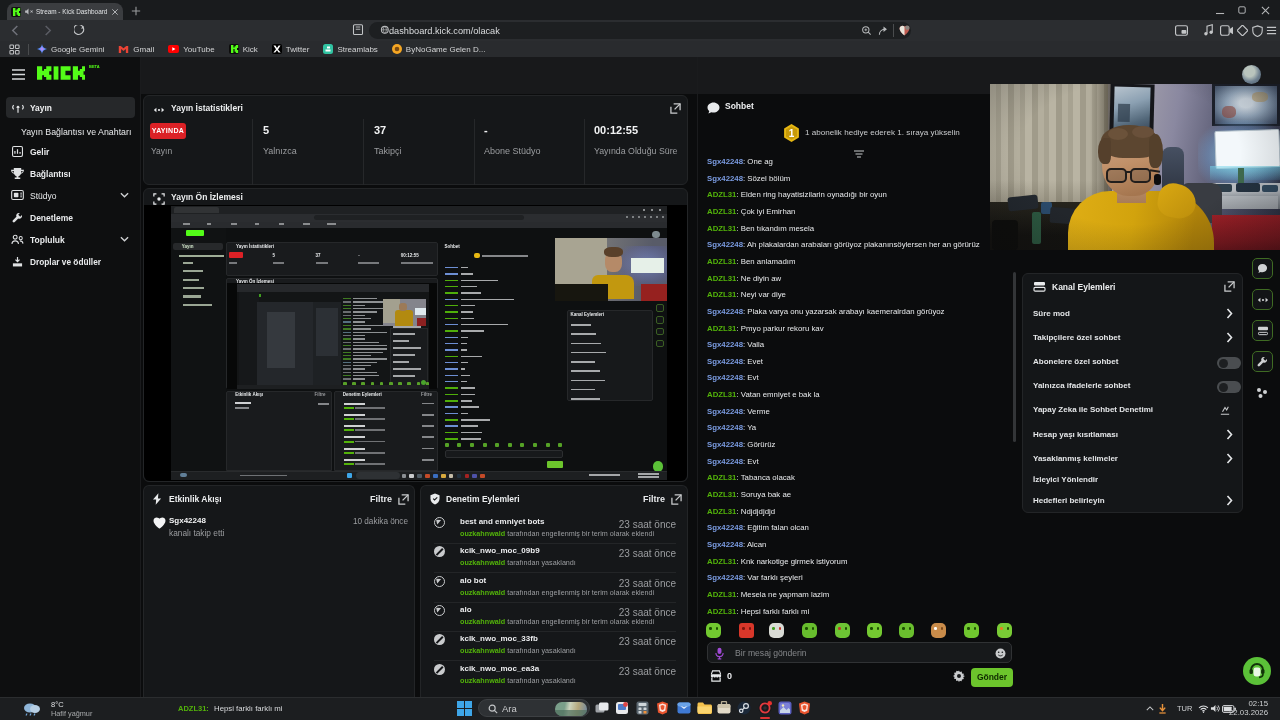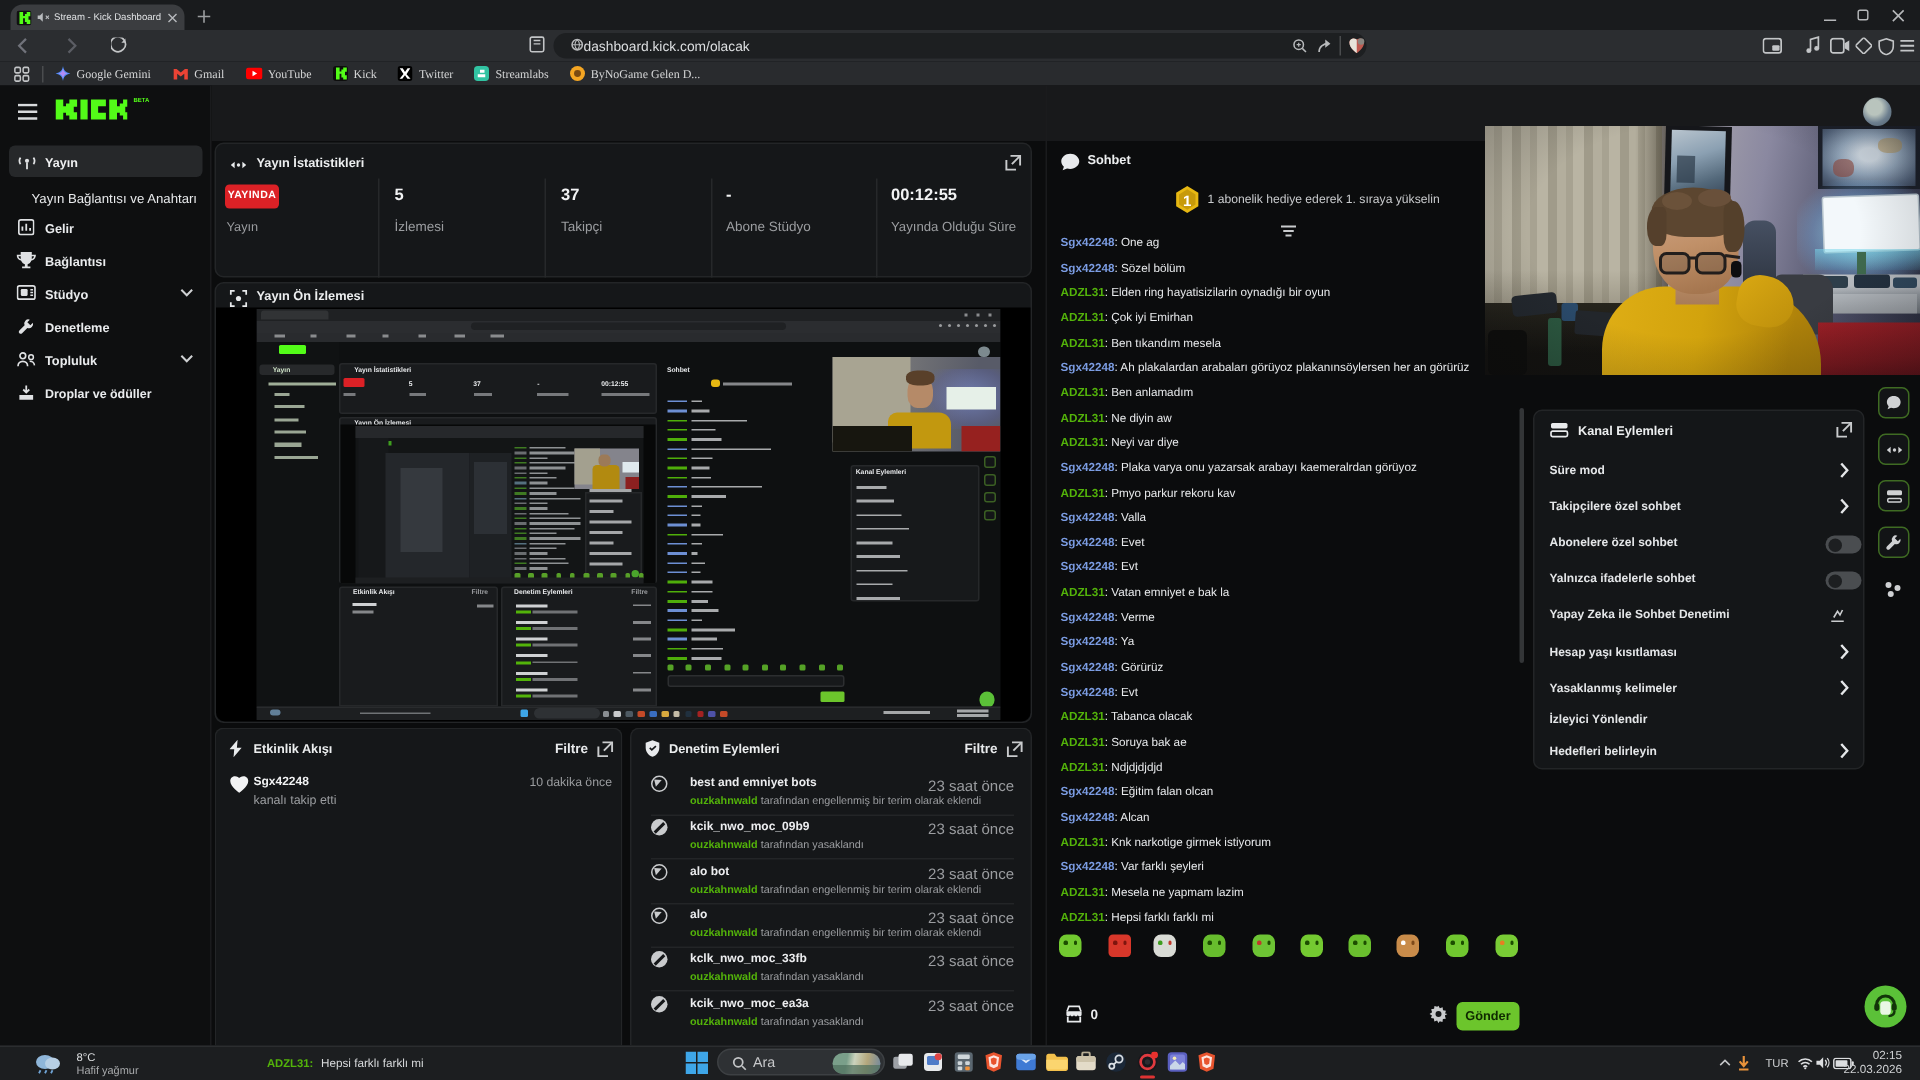--- a/index.html
+++ b/index.html
@@ -7,21 +7,21 @@
   #stage { position:relative; width:1280px; height:720px; overflow:hidden; background:#0b0c0d; }
   .abs { position:absolute; }
   .muted { color:#9b9da0; }
   svg { display:block; }
   
   #tabbar { position:absolute; left:0; top:0; width:1280px; height:20px; background:#191b1d; }
   #tab { position:absolute; left:7px; top:3px; width:116px; height:17px; background:#3b3d40; border-radius:8px 8px 0 0; display:flex; align-items:center; padding:0 4px; gap:3px; }
   #tab .ttl { color:#dfe1e3; font-size:6.4px; white-space:nowrap; overflow:hidden; flex:1; }
   #toolbar { position:absolute; left:0; top:20px; width:1280px; height:21px; background:#2b2d30; }
   #bookmarks { position:absolute; left:0; top:41px; width:1280px; height:16px; background:#292b2e; display:flex; align-items:center; }
-  .bm { display:inline-flex; align-items:center; gap:4px; color:#d4d5d6; font-size:8px; margin-right:14px;font-family:Liberation Serif, serif; }
+  .bm { display:inline-flex; align-items:center; gap:4px; color:#d4d5d6; font-size:8px; margin-right:14px; }
   #urlpill { position:absolute; left:369px; top:2px; width:542px; height:17px; border-radius:9px; background:#1d1f21; }
   
   .panel { position:absolute; background:#151719; border:1px solid #232527; border-radius:6px; }
   .phead { color:#eceeef; font-size:8.5px; font-weight:bold; }
   
   .msg { position:absolute; left:9px; font-size:7.8px; color:#e8eaec; white-space:nowrap; }
   .msg b.u { font-weight:bold; }
   
   .kitem { position:absolute; left:10px; color:#e4e6e8; font-size:8px; font-weight:bold; white-space:nowrap; }
   #mini i.b { position:absolute; display:block; }
@@ -214,21 +214,21 @@
   <div class="abs" style="left:30px;top:90px;color:#e9ebed;font-size:8.5px;font-weight:bold">Gelir</div>
   <svg class="abs" style="left:11px;top:110px" width="13" height="12" viewBox="0 0 14 13">
           <path d="M3 1h8v2h3c0 2.5-1.5 4-3.2 4.3C10 9 9 9.8 8 10v1.5h2V13H4v-1.5h2V10C5 9.8 4 9 3.2 7.3 1.5 7 0 5.5 0 3h3zm-1.6 3.2c.1 1 .7 1.7 1.6 2V4.2zm11.2 0h-1.6v2c.9-.3 1.5-1 1.6-2z" fill="#dfe1e3"></path>
         </svg>
   <div class="abs" style="left:30px;top:112px;color:#e9ebed;font-size:8.5px;font-weight:bold">Bağlantısı</div>
   <svg class="abs" style="left:11px;top:133px" width="13" height="10" viewBox="0 0 14 11">
           <rect x="0.6" y="0.6" width="12.8" height="9.8" rx="1.5" fill="none" stroke="#dfe1e3" stroke-width="1.2"></rect>
           <rect x="3" y="3" width="5" height="5" rx="0.8" fill="#dfe1e3"></rect>
           <path d="M10 3.5h2M10 5.5h2M10 7.5h2" stroke="#dfe1e3" stroke-width="1"></path>
         </svg>
-  <div class="abs" style="left:30px;top:134px;color:#e9ebed;font-size:8.5px;font-weight:bold">Stüdyo</div>
+  <div class="abs" style="left:30px;top:134px;color:#e9ebed;font-size:8.5px;font-weight:normal">Stüdyo</div>
   <svg class="abs" style="left:120px;top:135px" width="9" height="6" viewBox="0 0 10 6">
           <path d="M1 1l4 4 4-4" stroke="#cfd1d3" stroke-width="1.5" fill="none"></path>
         </svg>
   <svg class="abs" style="left:12px;top:155px" width="11" height="11" viewBox="0 0 12 12">
           <path d="M10.8 3.4a3 3 0 01-4 3.8L3 11a1.4 1.4 0 01-2-2l3.8-3.8a3 3 0 013.8-4L6.8 3 9 5.2z" fill="#dfe1e3"></path>
         </svg>
   <div class="abs" style="left:30px;top:156px;color:#e9ebed;font-size:8.5px;font-weight:bold">Denetleme</div>
   <svg class="abs" style="left:11px;top:177px" width="13" height="11" viewBox="0 0 14 12">
           <circle cx="4.5" cy="3.5" r="2.1" fill="none" stroke="#dfe1e3" stroke-width="1.2"></circle>
           <path d="M1 11c0-2 1.5-3.5 3.5-3.5S8 9 8 11" fill="none" stroke="#dfe1e3" stroke-width="1.2"></path>
@@ -256,21 +256,21 @@
           <path d="M1 4v7h7M4 1h7v7" fill="none" stroke="#c9cbcd" stroke-width="1.4"></path>
           <path d="M5 7l6-6" stroke="#c9cbcd" stroke-width="1.4"></path>
         </svg>
   <div class="abs" style="left:108px;top:23px;width:1px;height:66px;background:#26282a"></div>
   <div class="abs" style="left:219px;top:23px;width:1px;height:66px;background:#26282a"></div>
   <div class="abs" style="left:330px;top:23px;width:1px;height:66px;background:#26282a"></div>
   <div class="abs" style="left:440px;top:23px;width:1px;height:66px;background:#26282a"></div>
   <div class="abs" style="left:6px;top:27px;width:36px;height:16px;background:#dc2126;border-radius:3px;color:#fff;font-size:7px;font-weight:bold;text-align:center;line-height:16px;letter-spacing:.3px">YAYINDA</div>
   <div class="abs muted" style="left:7px;top:50px;font-size:8.5px">Yayın</div>
   <div class="abs" style="left:119px;top:28px;color:#f2f3f4;font-size:11px;font-weight:bold">5</div>
-  <div class="abs muted" style="left:119px;top:50px;font-size:9px">İzlemesi</div>
+  <div class="abs muted" style="left:119px;top:50px;font-size:9px">Yalnızca</div>
   <div class="abs" style="left:230px;top:28px;color:#f2f3f4;font-size:11px;font-weight:bold">37</div>
   <div class="abs muted" style="left:230px;top:50px;font-size:9px">Takipçi</div>
   <div class="abs" style="left:340px;top:28px;color:#f2f3f4;font-size:11px;font-weight:bold">-</div>
   <div class="abs muted" style="left:340px;top:50px;font-size:9px">Abone Stüdyo</div>
   <div class="abs" style="left:450px;top:28px;color:#f2f3f4;font-size:11px;font-weight:bold">00:12:55</div>
   <div class="abs muted" style="left:450px;top:50px;font-size:8.8px;white-space:nowrap">Yayında Olduğu Süre</div>
 </div>
 
 <div class="panel" style="left:143px;top:131px;width:545px;height:294px">
   <svg class="abs" style="left:9px;top:4px" width="12" height="12" viewBox="0 0 14 14">
@@ -711,20 +711,33 @@
           <u style="background:#7e4a1a"></u>
         </div>
   <div class="emo" style="left:266px;background:#70c72f">
           <i></i>
           <u></u>
         </div>
   <div class="emo" style="left:299px;background:#79cc35">
           <i style="background:#e67e22"></i>
           <u></u>
         </div>
+  <div class="abs" style="left:9px;top:585px;width:305px;height:21px;background:#17191b;border:1px solid #303234;border-radius:5px">
+    <svg class="abs" style="left:7px;top:4px" width="9" height="13" viewBox="0 0 10 14">
+            <rect x="2.8" y="0.5" width="4.4" height="7" rx="2.2" fill="#a04ad6"></rect>
+            <path d="M1 6.5c0 2.6 1.7 4 4 4s4-1.4 4-4M5 10.5V13M3 13h4" stroke="#a04ad6" stroke-width="1.2" fill="none"></path>
+          </svg>
+    <div class="abs" style="left:27px;top:5px;color:#85878a;font-size:8.6px">Bir mesaj gönderin</div>
+    <svg class="abs" style="left:287px;top:5px" width="11" height="11" viewBox="0 0 12 12">
+            <circle cx="6" cy="6" r="5.4" fill="#c9cbcd"></circle>
+            <circle cx="4" cy="4.6" r="0.9" fill="#17191b"></circle>
+            <circle cx="8" cy="4.6" r="0.9" fill="#17191b"></circle>
+            <path d="M3.6 7.6c1.5 1.3 3.3 1.3 4.8 0" stroke="#17191b" stroke-width="1" fill="none"></path>
+          </svg>
+  </div>
   <svg class="abs" style="left:12px;top:613px" width="12" height="12" viewBox="0 0 13 13">
           <path d="M1 4.5h11v2.3c0 .9-.6 1.4-1.4 1.4-.7 0-1.3-.5-1.3-1.4 0 .9-.7 1.4-1.4 1.4S6.5 7.7 6.5 6.8c0 .9-.7 1.4-1.4 1.4s-1.4-.5-1.4-1.4c0 .9-.6 1.4-1.3 1.4C1.6 8.2 1 7.7 1 6.8z" fill="#e8eaec"></path>
           <path d="M2 8.5V12h9V8.5" stroke="#e8eaec" stroke-width="1.3" fill="none"></path>
           <path d="M1.5 4.5L2.8 1h7.4l1.3 3.5" fill="none" stroke="#e8eaec" stroke-width="1.2"></path>
         </svg>
   <div class="abs" style="left:29px;top:614px;color:#ecedef;font-size:9px;font-weight:bold">0</div>
   <svg class="abs" style="left:255px;top:613px" width="12" height="12" viewBox="0 0 12 12">
           <path d="M6 0l1 1.8 2-.6.3 2.1 2.1.3-.6 2L12.6 6l-1.8 1-.1.4.6 2-2.1.3-.3 2.1-2-.6L6 12.6 5 10.8l-2 .6-.3-2.1-2.1-.3.6-2L-.6 6 1.2 5l.1-.4-.6-2 2.1-.3L3.1.2l2 .6z" fill="#c9cbcd" transform="scale(.92) translate(.5,.5)"></path>
           <circle cx="6" cy="6" r="2" fill="#17191b"></circle>
         </svg>

